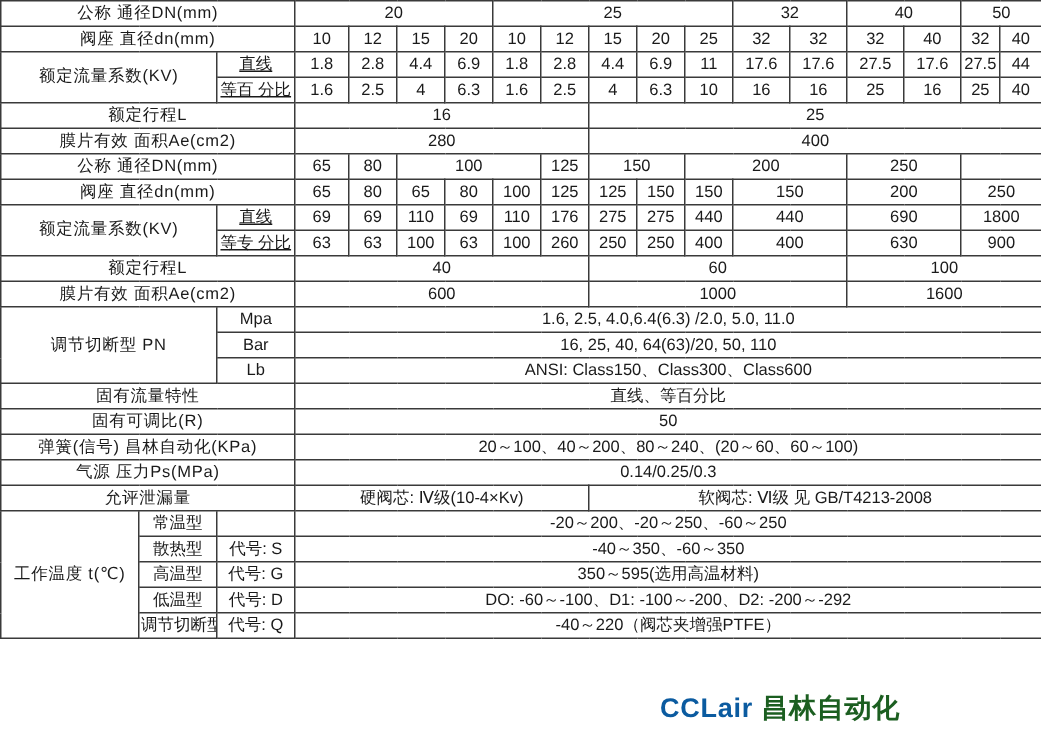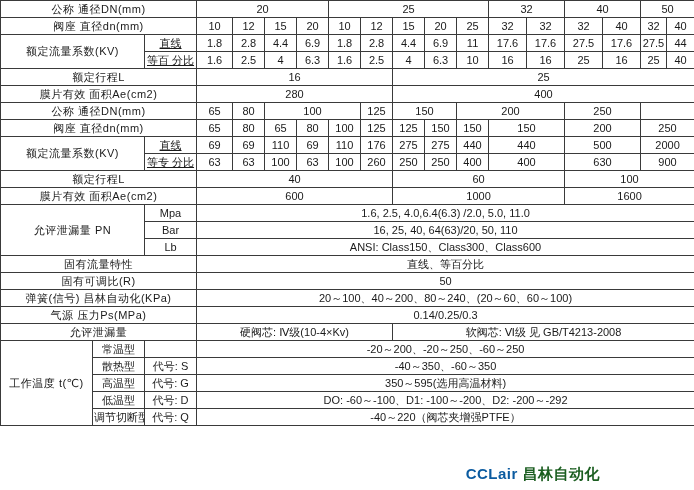--- a/index.html
+++ b/index.html
@@ -37,21 +37,21 @@
   }
   td.sub{
     font-size:11px;
     text-decoration:underline;
   }
   td.tiny{font-size:10px;margin-top:24px;}
   .wm{
     position:absolute;
     right:8px;
     bottom:6px;
-    font-size:15px;
+    font-size:18px;
     font-weight:bold;
     color:#1b5e20;
     letter-spacing:0.5px;
     pointer-events:none;
   }
   .wm .blue{color:#0b5ba0;}
 </style>
 </head>
 <body>
 
@@ -184,22 +184,22 @@
       <td>69</td>
       <td>69</td>
       <td>110</td>
       <td>69</td>
       <td>110</td>
       <td>176</td>
       <td>275</td>
       <td>275</td>
       <td>440</td>
       <td colspan="2">440</td>
-      <td colspan="2">500</td>
-      <td colspan="2">2000</td>
+      <td colspan="2">690</td>
+      <td colspan="2">1800</td>
     </tr>
     <tr>
       <td class="sub">等专  分比</td>
       <td>63</td>
       <td>63</td>
       <td>100</td>
       <td>63</td>
       <td>100</td>
       <td>260</td>
       <td>250</td>
@@ -216,21 +216,21 @@
       <td colspan="4">100</td>
     </tr>
     <tr>
       <td class="lbl" colspan="3">膜片有效  面积Ae(cm2)</td>
       <td colspan="6">600</td>
       <td colspan="5">1000</td>
       <td colspan="4">1600</td>
     </tr>
 
     <tr>
-      <td class="lbl" rowspan="3" colspan="2">允评泄漏量 PN</td>
+      <td class="lbl" rowspan="3" colspan="2">调节切断型 PN</td>
       <td>Mpa</td>
       <td colspan="15">1.6, 2.5, 4.0,6.4(6.3) /2.0, 5.0, 11.0</td>
     </tr>
     <tr>
       <td>Bar</td>
       <td colspan="15">16, 25, 40, 64(63)/20, 50, 110</td>
     </tr>
     <tr>
       <td>Lb</td>
       <td colspan="15">ANSI:  Class150、Class300、Class600</td>

